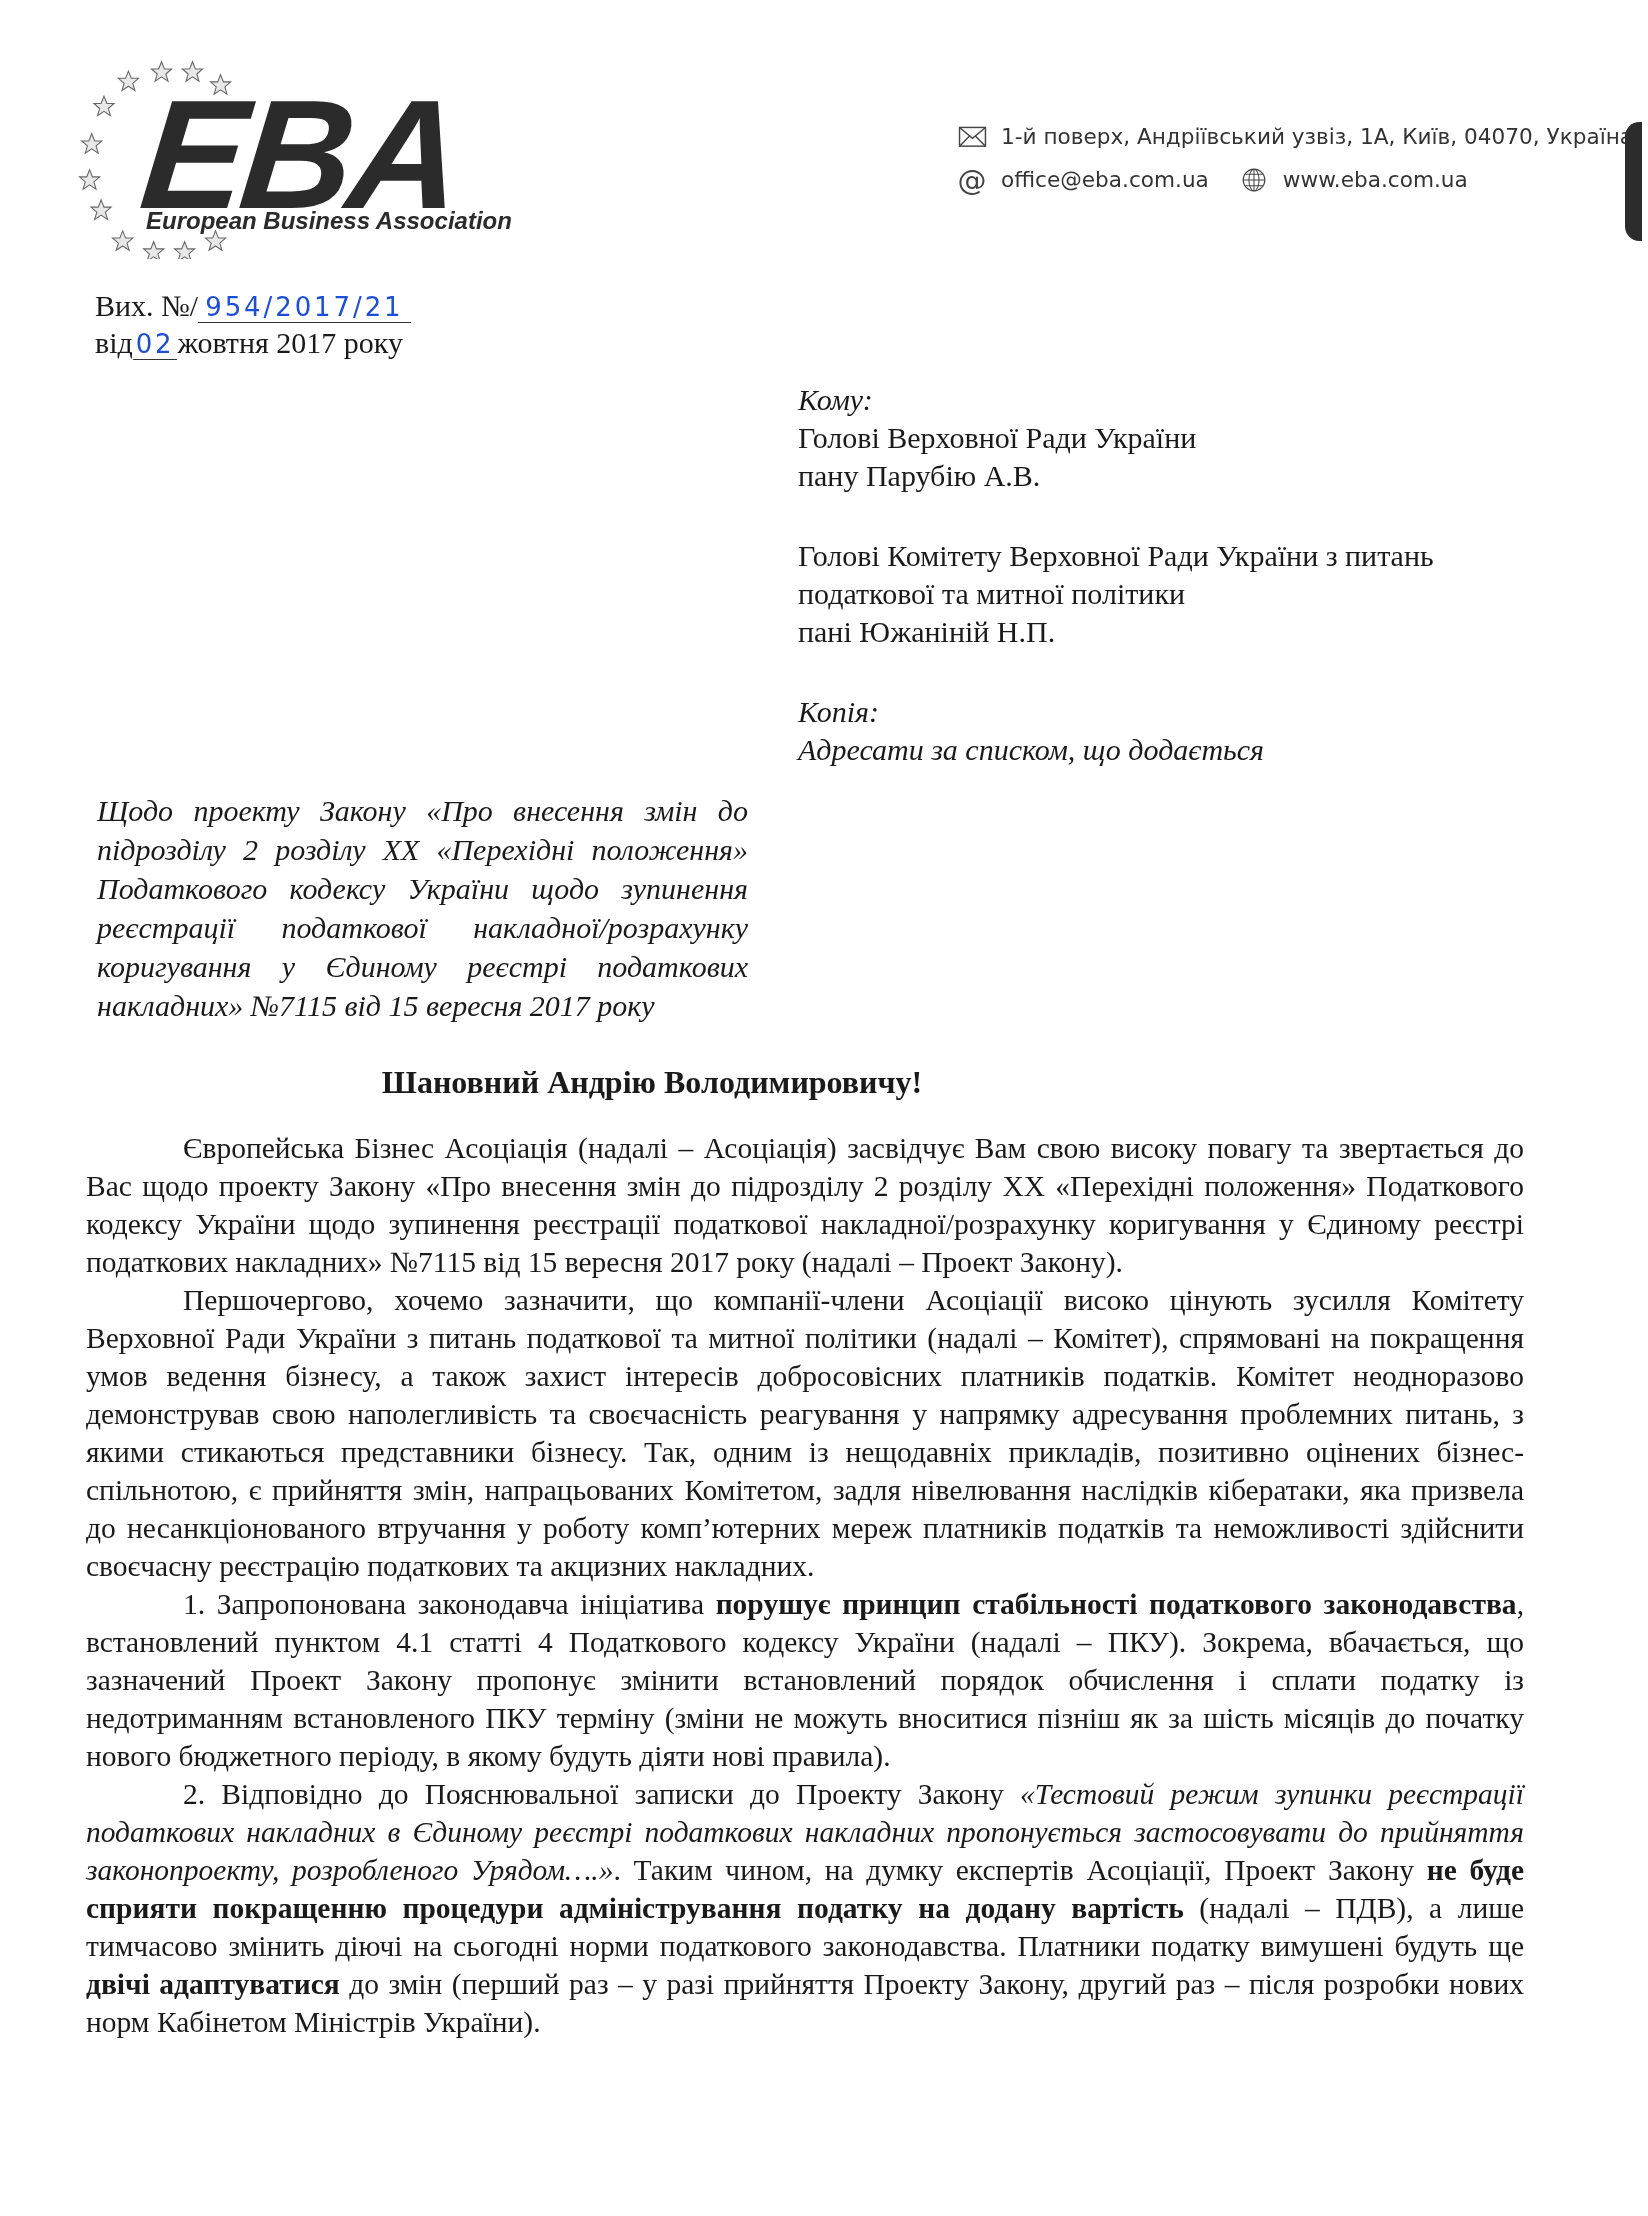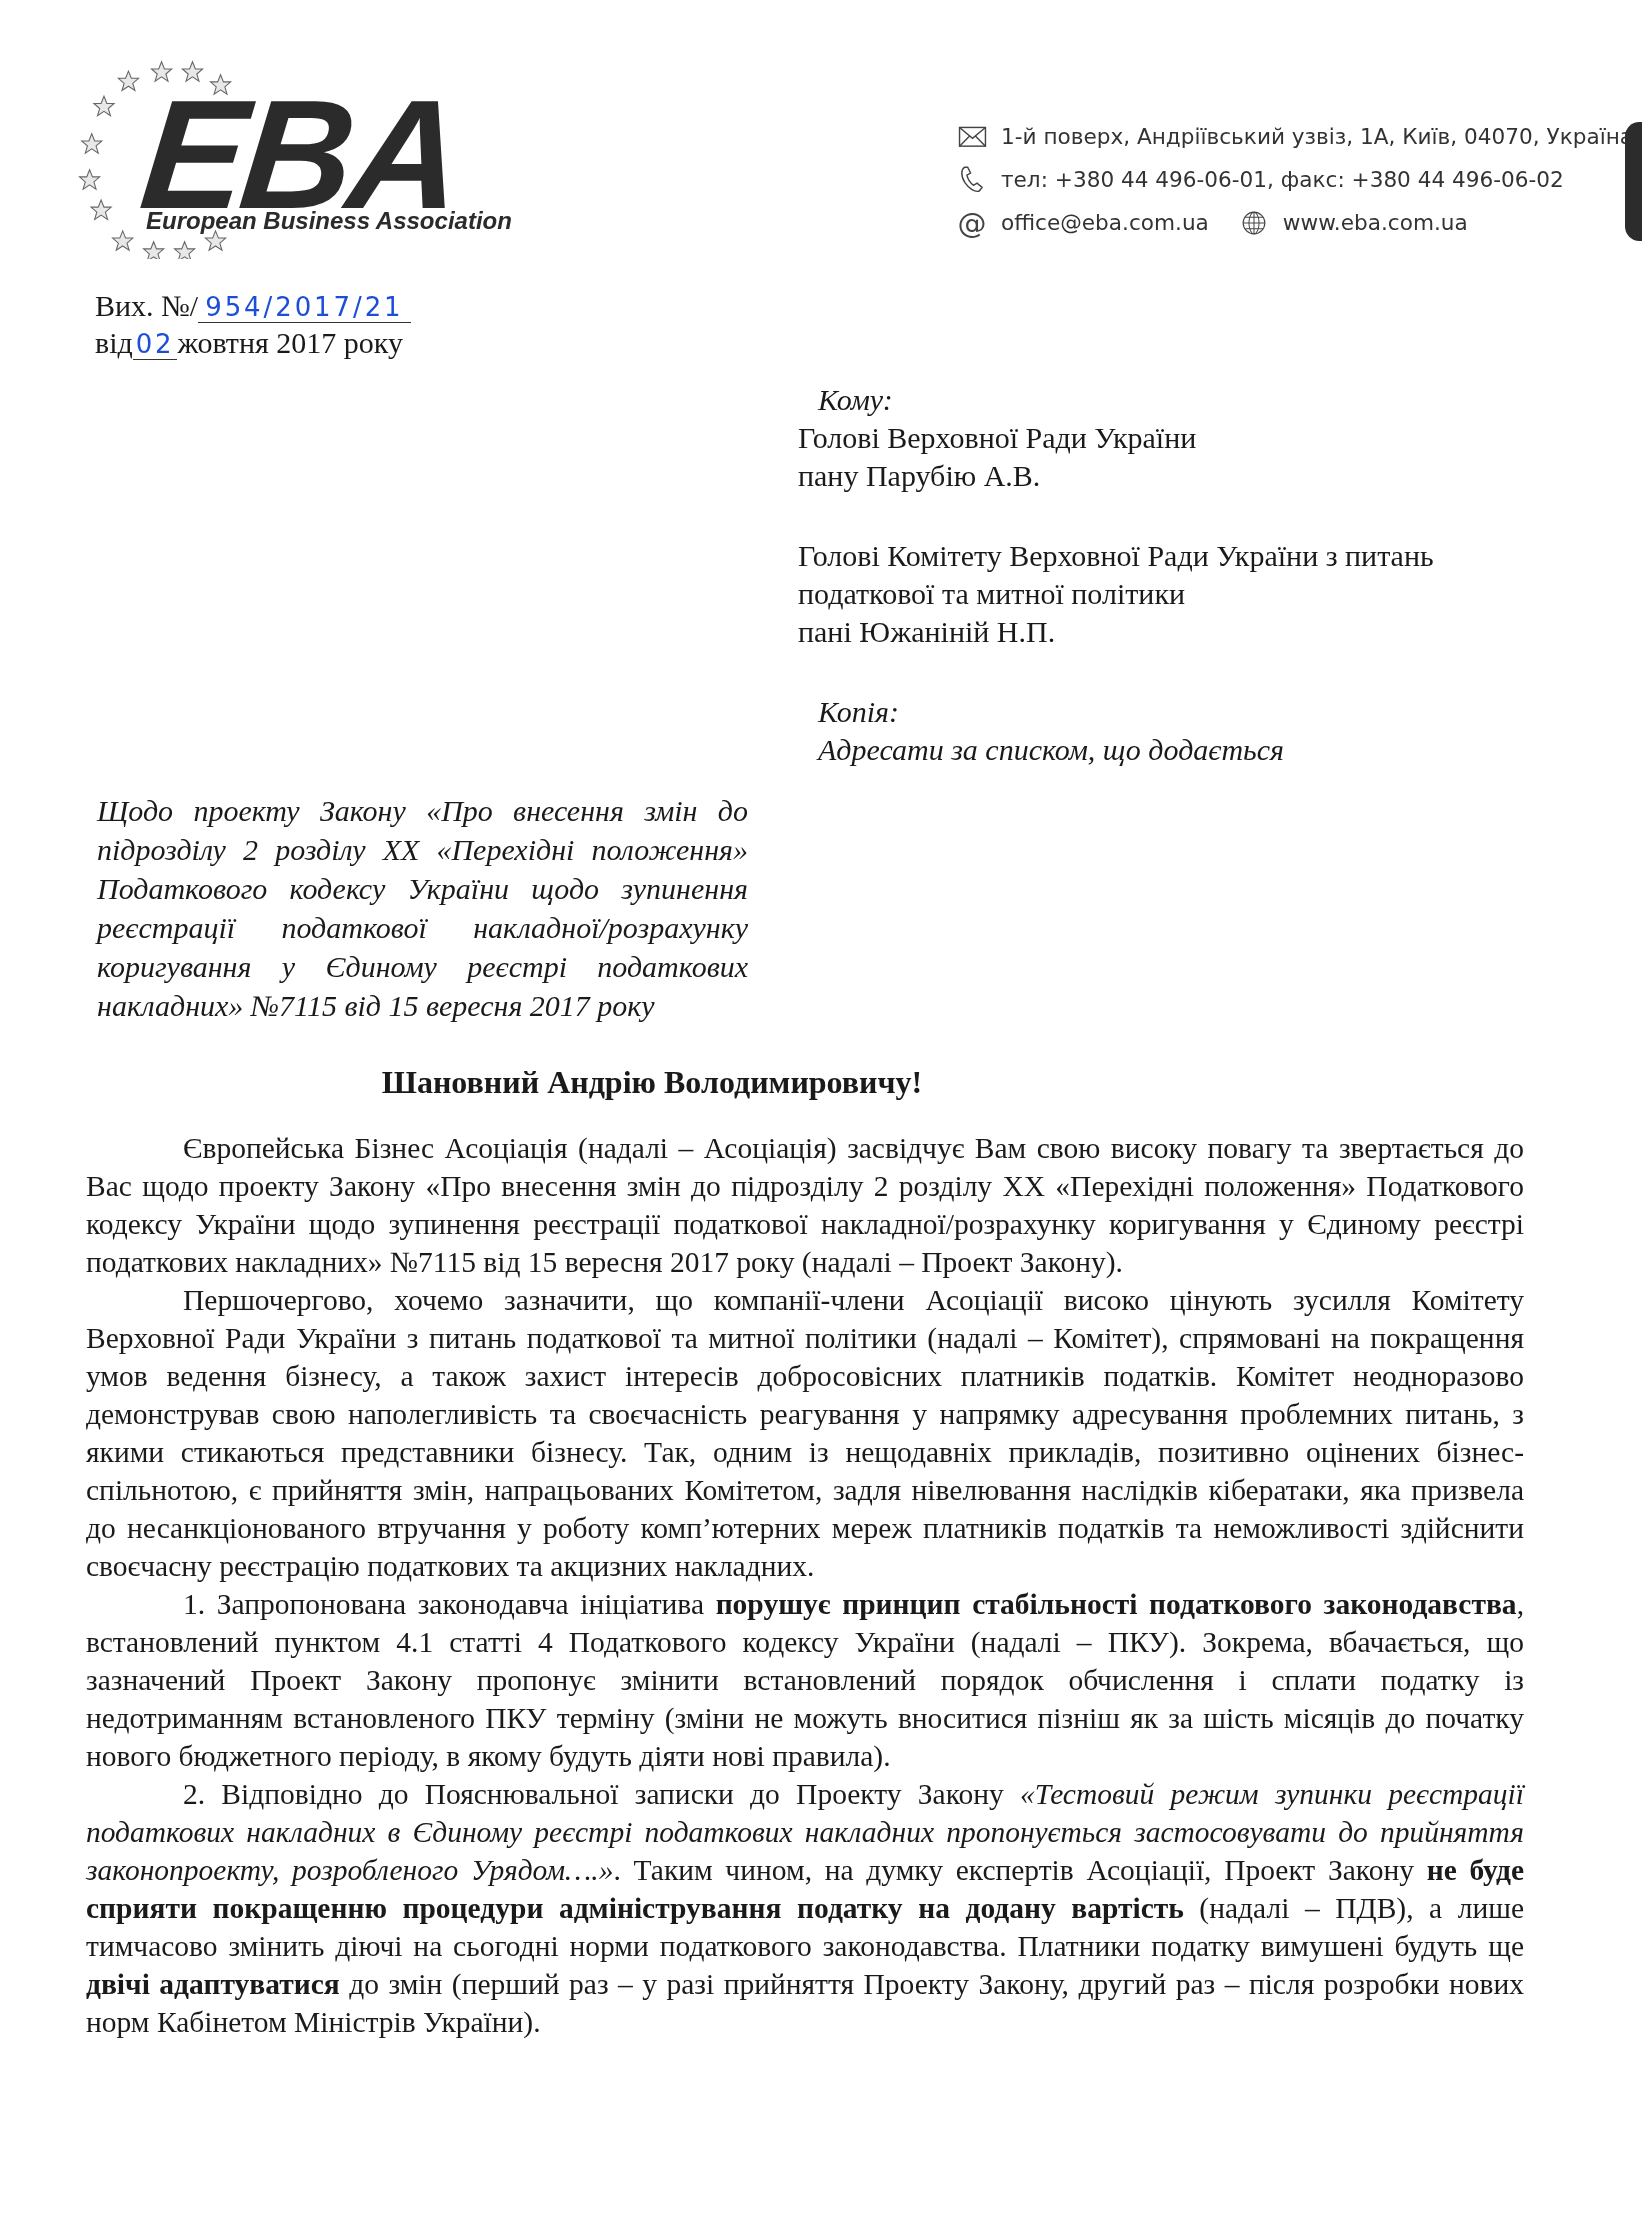--- a/index.html
+++ b/index.html
@@ -19,21 +19,21 @@
   .c-gap { width:29px; }
 
   .side-tab { left:1625px; top:122px; width:17px; height:119px; background:#2c2c2c; border-radius:14.4px 0 0 14.4px; }
 
   
   .outnum { left:95px; top:288px; font-size:30px; line-height:36px; }
   .hand { font-family:"DejaVu Sans", sans-serif; font-size:26px; color:#1d4ed8; border-bottom:1.4px solid #333; padding:0 7.2px; letter-spacing:2.9px; }
 
   
   .addr { left:798px; top:381px; font-size:30px; line-height:38px; }
-  .addr .it { font-style:italic;margin-left:20px; }
+  .addr .it { font-style:italic; }
   .gap { height:42px; }
 
   
   .subject { left:97px; top:791px; width:651px; font-style:italic; font-size:30px; line-height:39px; text-align:justify; }
 
   
   .salute { left:0; width:1304px; top:1064px; text-align:center; font-weight:bold; font-size:32px; }
 
   
   .body-text { left:86px; top:1129px; width:1438px; font-size:29.5px; line-height:38px; text-align:justify; }
@@ -68,28 +68,20 @@
 
 <div class="abs contacts">
   <div class="contact-row">
     <span class="c-icon">
       <svg width="29" height="21.6" viewBox="0 0 40 30">
           <rect x="2" y="2" width="36" height="26" fill="none" stroke="#444" stroke-width="2"></rect>
           <path d="M2 2 L20 17 L38 2 M2 28 L16 14 M38 28 L24 14" fill="none" stroke="#444" stroke-width="2"></path>
         </svg>
     </span>
     <span>1-й поверх, Андріївський узвіз, 1А, Київ, 04070, Україна</span>
-  </div>
-  <div class="contact-row">
-    <span class="c-icon">
-      <svg width="26" height="29" viewBox="0 0 36 40">
-          <path d="M8 3 C3 6 2 14 8 24 C14 33 22 38 28 36 L32 31 L25 25 L20 28 C16 25 12 19 11 14 L16 11 L12 3 Z" fill="none" stroke="#444" stroke-width="2"></path>
-        </svg>
-    </span>
-    <span>тел: +380 44 496-06-01, факс: +380 44 496-06-02</span>
   </div>
   <div class="contact-row">
     <span class="c-icon" style="font-size:29px;">@</span>
     <span>office@eba.com.ua</span>
     <span class="c-gap"></span>
     <span class="c-icon">
       <svg width="26" height="26" viewBox="0 0 36 36">
           <circle cx="18" cy="18" r="15" fill="none" stroke="#444" stroke-width="1.6"></circle>
           <ellipse cx="18" cy="18" rx="7" ry="15" fill="none" stroke="#444" stroke-width="1.4"></ellipse>
           <path d="M3 18 H33 M6 10 H30 M6 26 H30 M18 3 V33" stroke="#444" stroke-width="1.4"></path>

